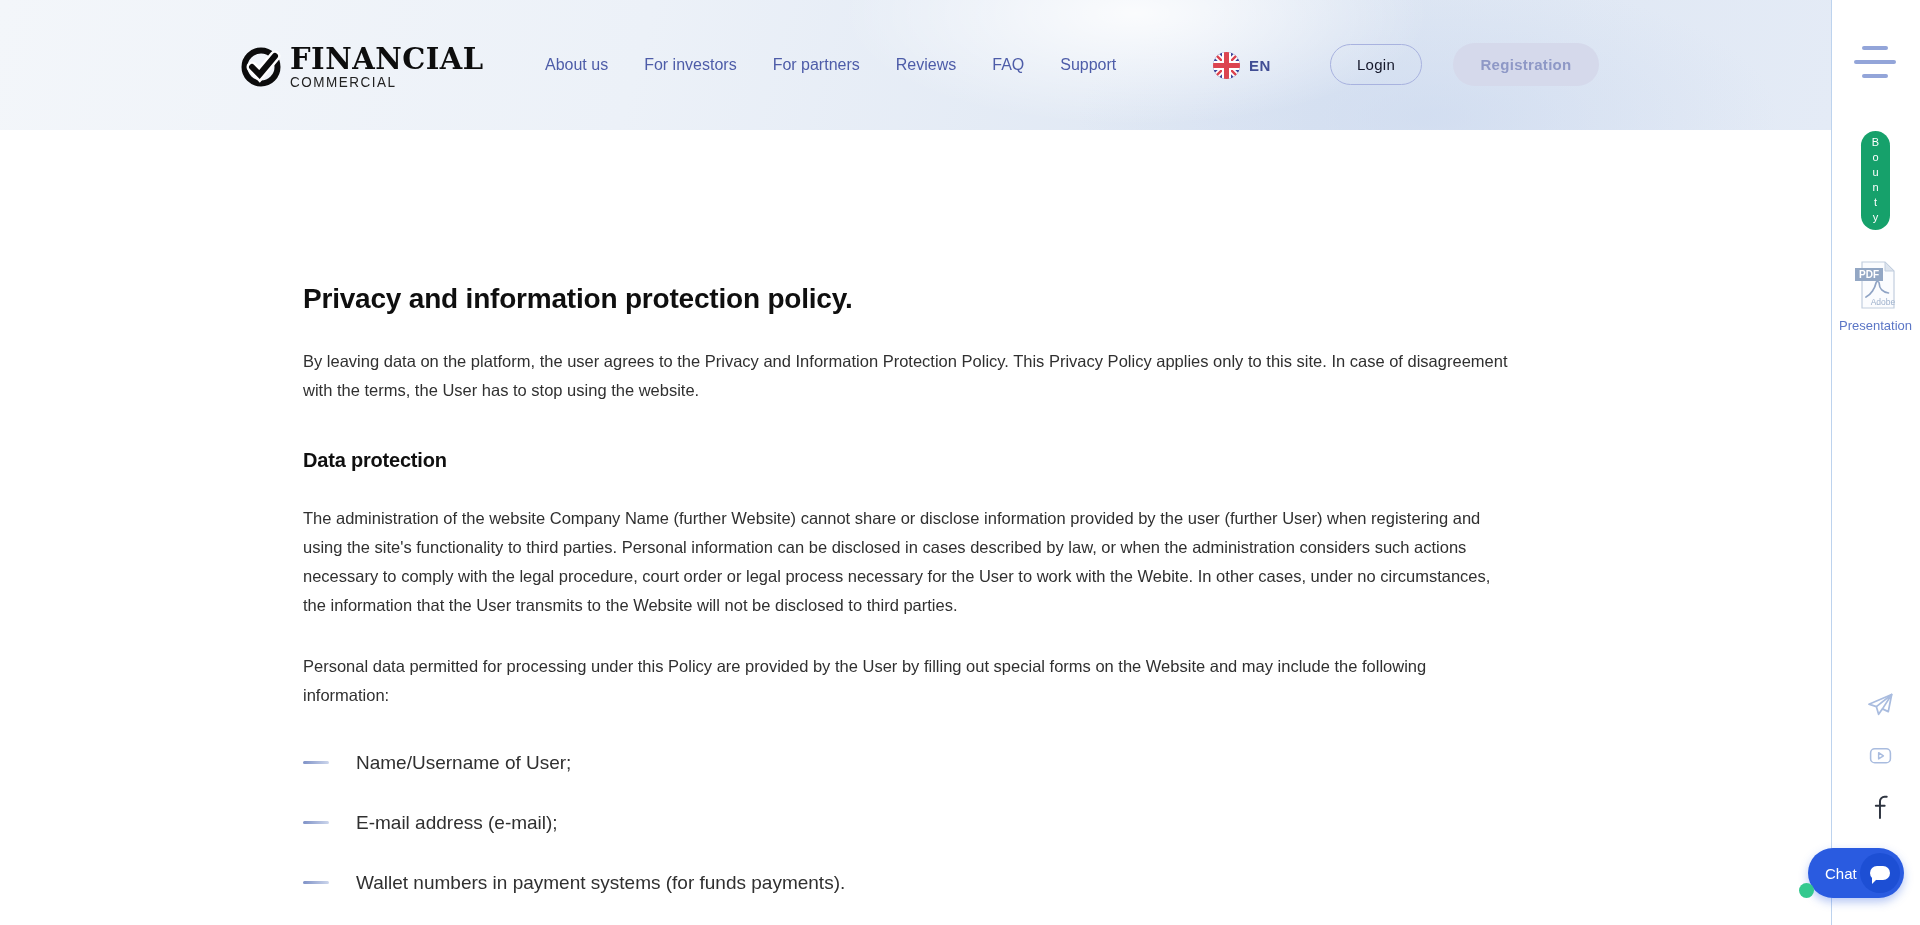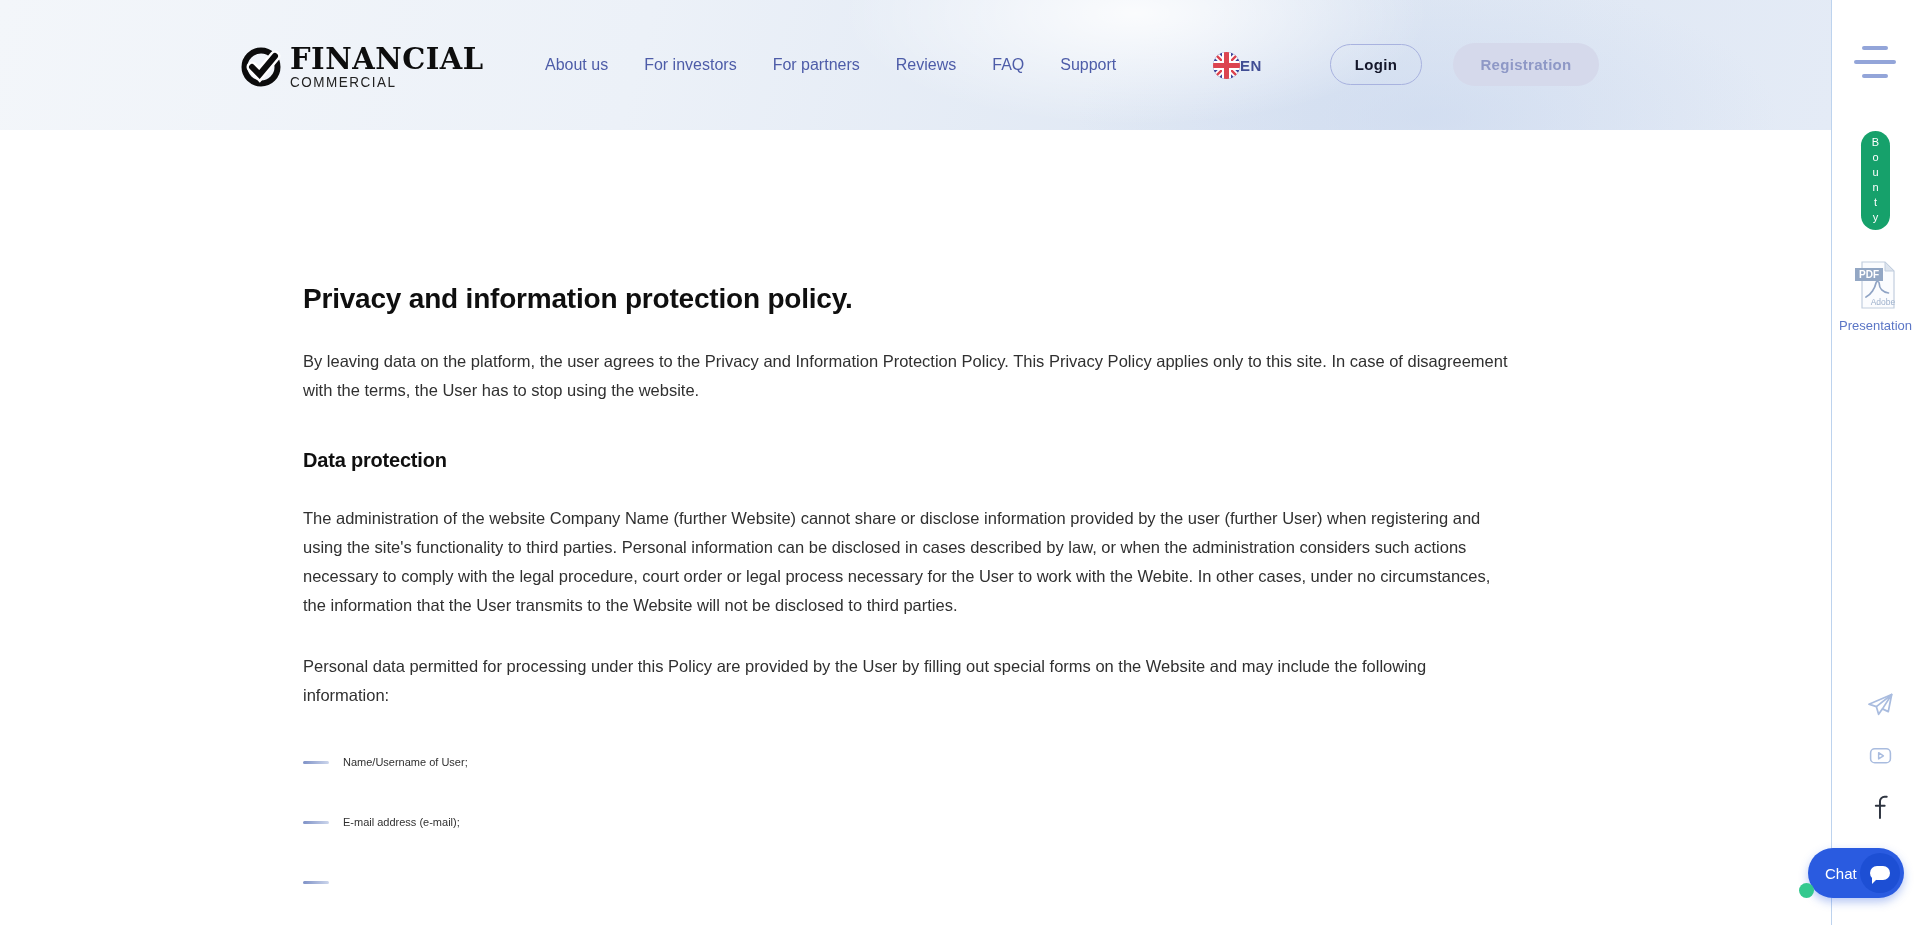--- a/index.html
+++ b/index.html
@@ -16,27 +16,27 @@
     padding-left: 14px;
   }
   .logo { position:absolute; left:240px; top:44px; display:flex; align-items:flex-start; cursor:pointer; }
   .logo-text { margin-left:4px; color:#0d0d0d; }
   .logo-line1 { font-family:"DejaVu Serif", serif; font-weight:bold; font-size:29px; letter-spacing:.5px; line-height:30px; }
   .logo-line2 { font-size:13.5px; letter-spacing:1.5px; font-weight:500; color:#222; line-height:14px; transform:scaleY(1.15); transform-origin:top left; }
 
   .nav { position:absolute; left:545px; top:0; height:130px; display:flex; align-items:center; gap:36px; }
   .nav a { color:#4d5ca8; font-size:16px; font-weight:500; text-decoration:none; white-space:nowrap; cursor:pointer; }
 
-  .lang { position:absolute; left:1213px; top:0; height:130px; display:flex; align-items:center; cursor:pointer; }
+  .lang { position:absolute; left:1213px; top:0; height:130px; display:flex; align-items:center; gap:9px; cursor:pointer; }
   .lang-code { color:#414e94; font-size:15px; font-weight:600; letter-spacing:.5px; }
 
   .btn-login {
     position:absolute; left:1330px; top:44px; width:92px; height:41px; border-radius:21px;
     border:1px solid #a8b2df; background:transparent; color:#14172a;
-    font-size:15px; font-weight:700; letter-spacing:.3px; cursor:pointer;
+    font-size:15px; font-weight:400; letter-spacing:.3px; cursor:pointer;
     font-family:"Liberation Sans", sans-serif;
   }
   .btn-reg {
     position:absolute; left:1453px; top:43px; width:146px; height:43px; border-radius:22px;
     border:none; background:#d5d9eb; color:#8e98c6;
     font-size:15px; font-weight:700; letter-spacing:.3px; cursor:pointer;
     font-family:"Liberation Sans", sans-serif;
   }
 
   
@@ -85,21 +85,21 @@
 
   
   .content { position:absolute; left:303px; top:130px; width:1212px; color:#2e2e2e; }
   h1 { margin-top:153px; font-size:28px; letter-spacing:-.2px; color:#0f0f0f; font-weight:700; }
   .p  { margin-top:32px; font-size:16.5px; line-height:29px; color:#303030; }
   h2 { margin-top:44px; font-size:20px; letter-spacing:-.2px; color:#0f0f0f; font-weight:700; }
   .list { margin-top:40px; }
   .li { display:flex; align-items:flex-start; margin-bottom:35px; }
   .li .dash { flex:0 0 26px; height:3px; margin-top:11px; border-radius:2px;
               background:linear-gradient(90deg,#7f92c7,#ccd6ec); }
-  .li .txt { margin-left:14px; font-size:11px; line-height:25px; color:#303030; }
+  .li .txt { margin-left:27px; font-size:19px; line-height:25px; color:#303030; }
 </style>
 </head>
 <body>
 
 <div class="header">
 
   <div class="logo">
     <svg width="46" height="46" viewBox="0 0 46 46">
       <circle cx="21" cy="23" r="16.5" fill="none" stroke="#0c0c0c" stroke-width="6"></circle>
       <path d="M12 23 l7.5 7.5 L35 12" fill="none" stroke="#ffffff" stroke-width="11" stroke-linecap="round"></path>
@@ -205,16 +205,17 @@
     <div class="li">
       <div class="dash"></div>
       <div class="txt">Name/Username of User;</div>
     </div>
     <div class="li">
       <div class="dash"></div>
       <div class="txt">E-mail address (e-mail);</div>
     </div>
     <div class="li">
       <div class="dash"></div>
+      <div class="txt">Wallet numbers in payment systems (for funds payments).</div>
     </div>
 
   </div>
 </div>
 
 </body></html>

